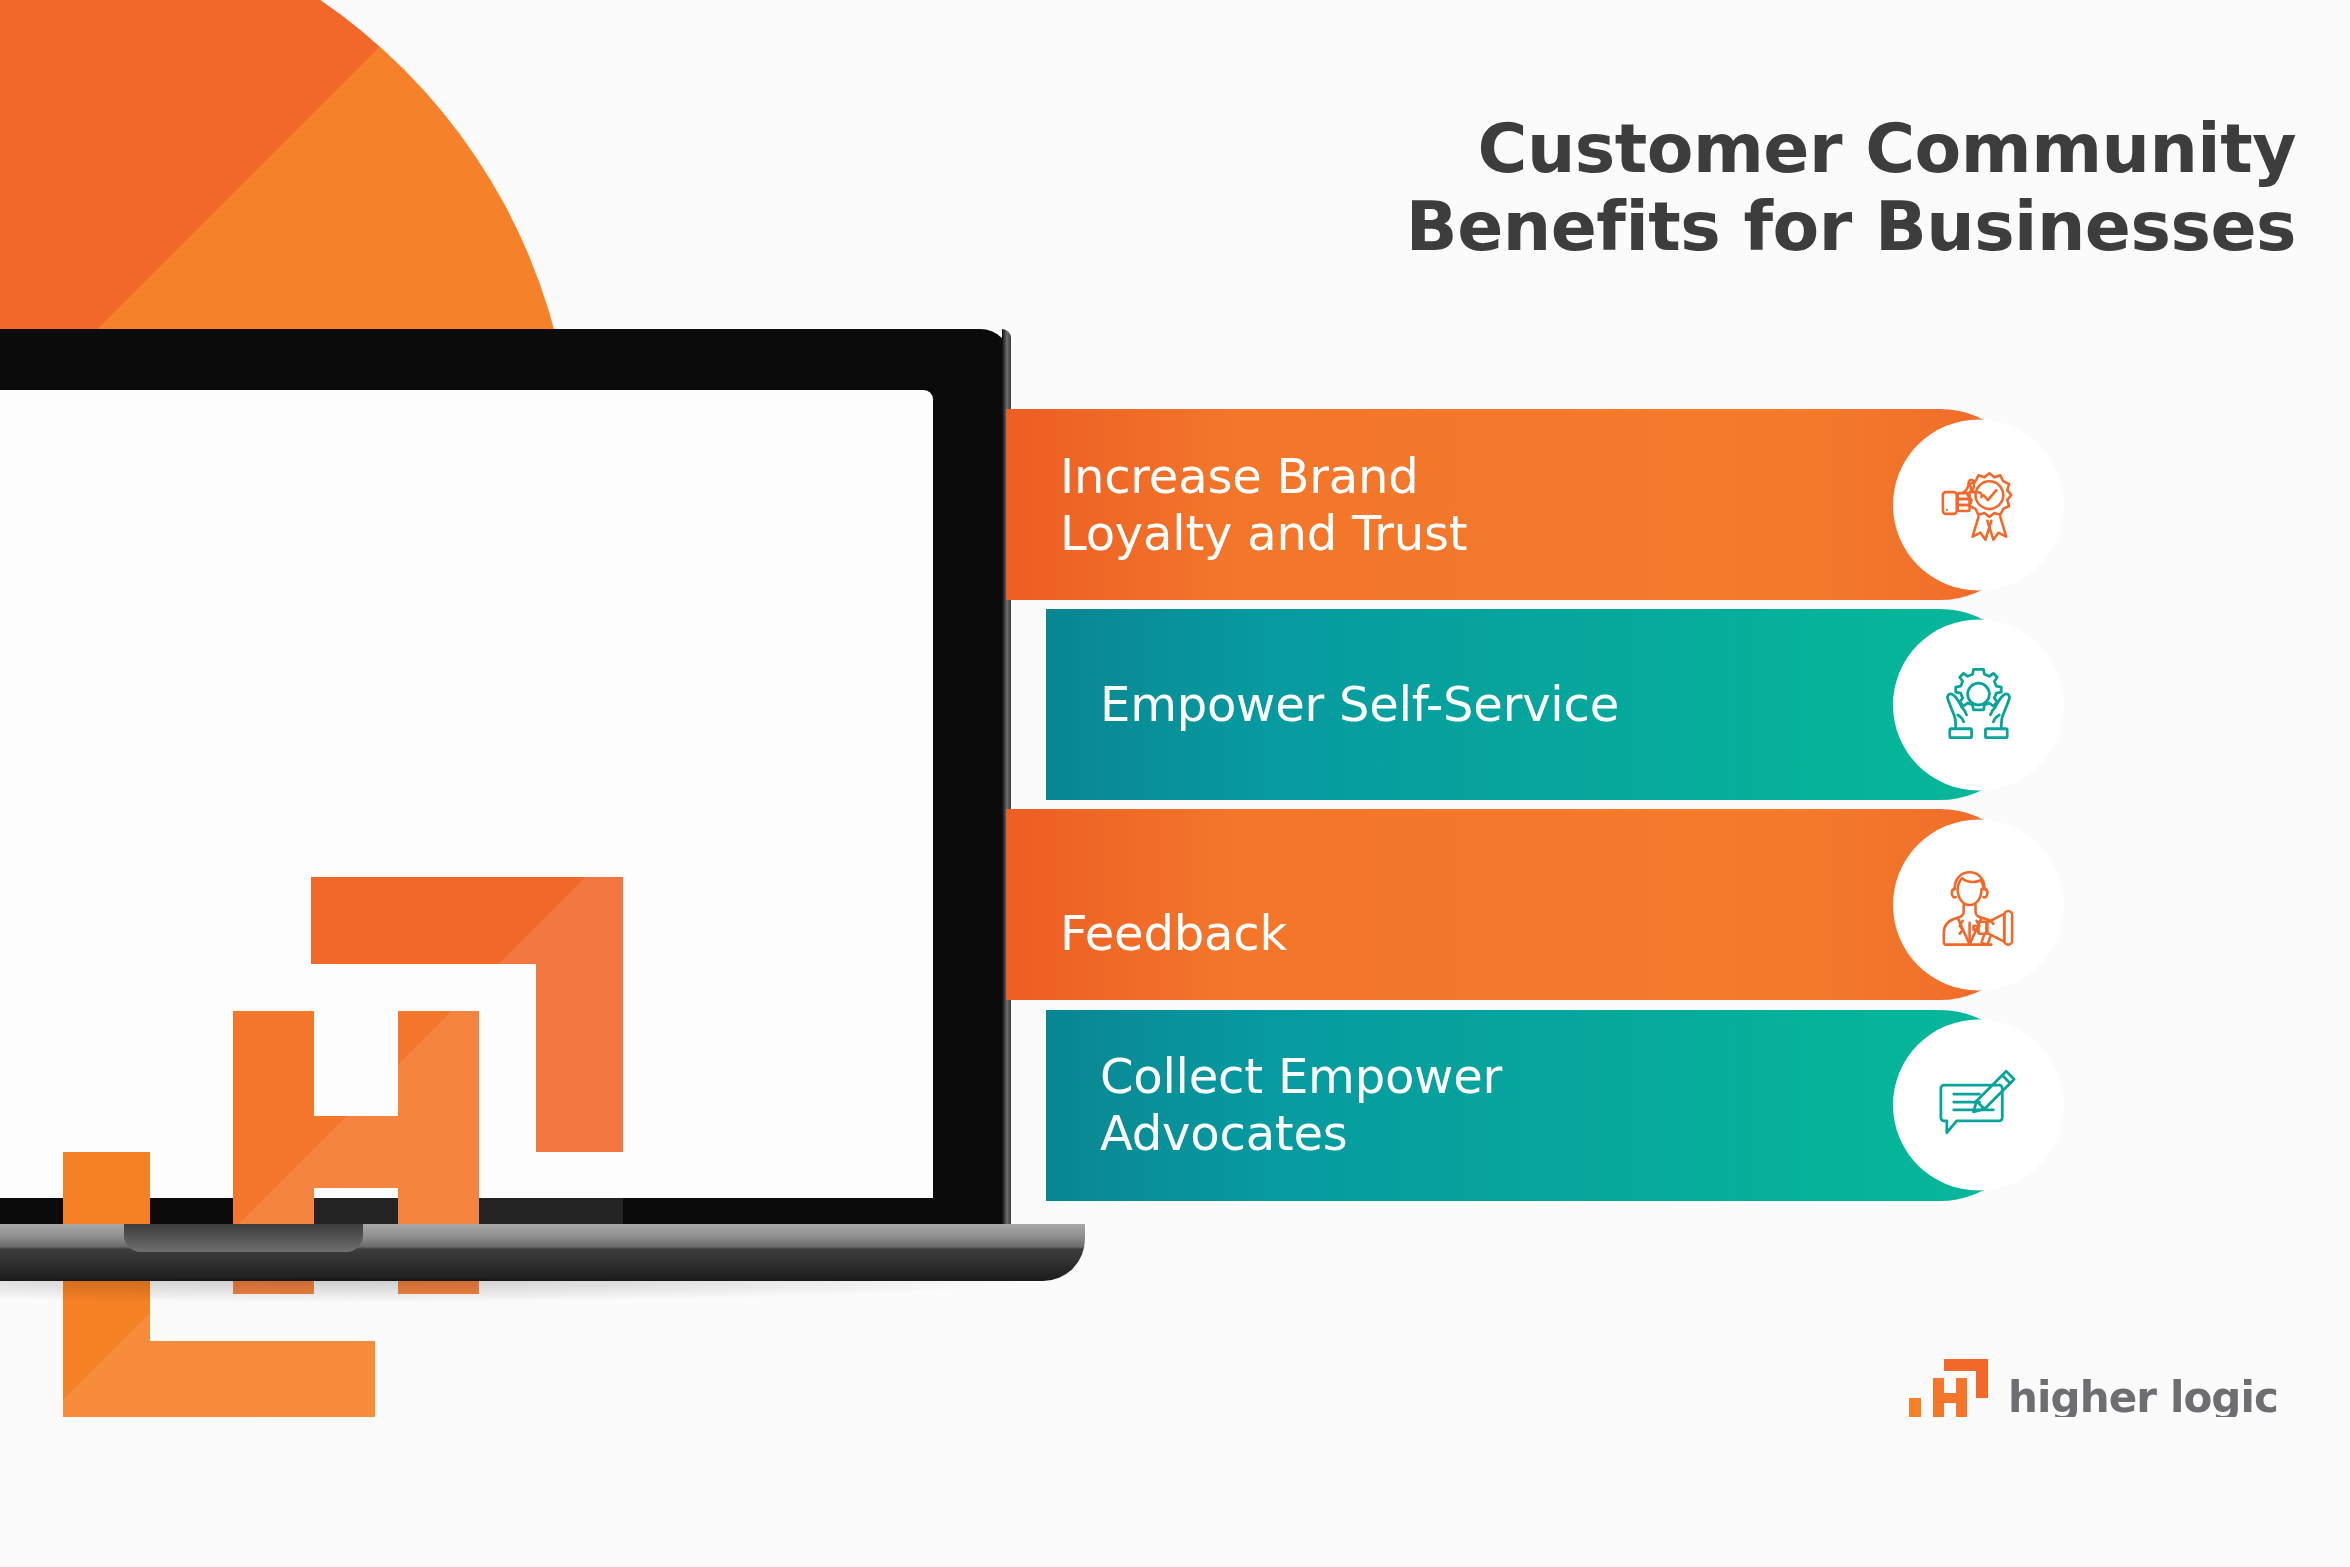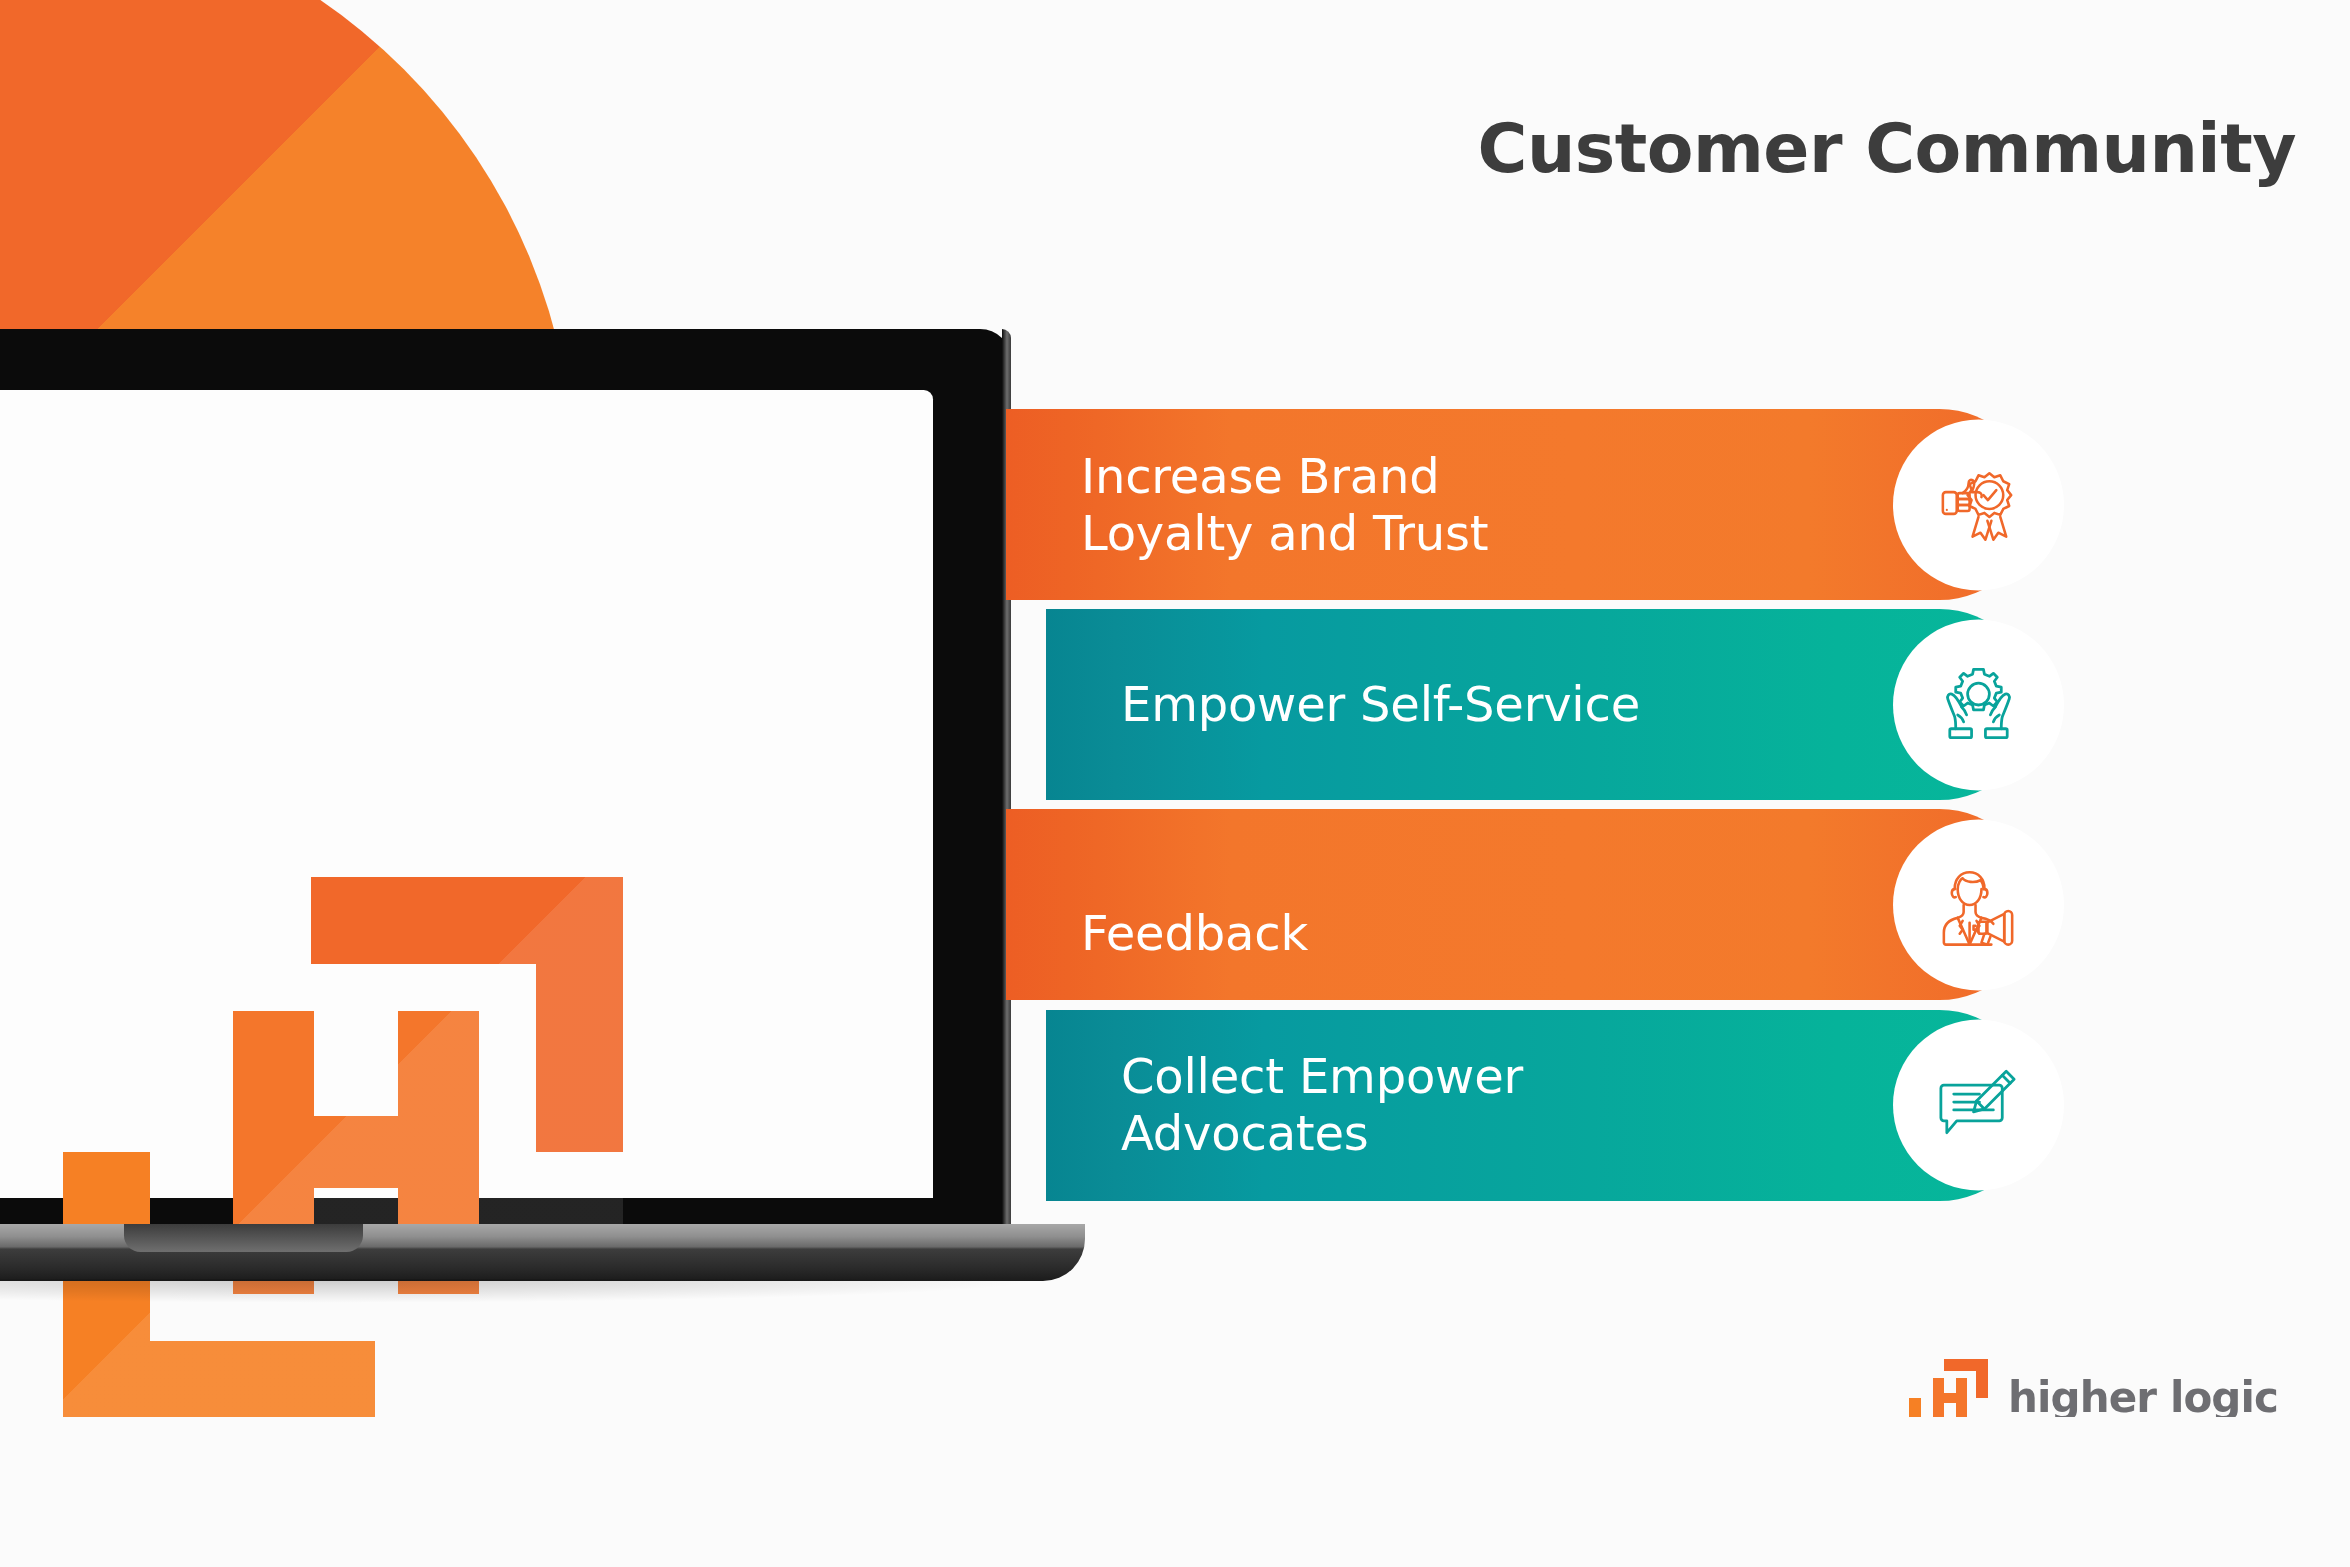--- a/index.html
+++ b/index.html
@@ -84,21 +84,21 @@
   .bars{position:absolute;left:1006px;top:409px;width:1029px;}
   .bar{
     position:relative;height:191px;margin-bottom:9.2px;
     border-radius:0 96px 96px 0;
     display:flex;align-items:center;
   }
   .bar.orange{background:linear-gradient(90deg,#ed5e24 0%,#ee6425 6%,#f3762b 22%,#f4792c 55%,#f37a2b 78%,#f0692a 100%);}
   .bar.teal{background:linear-gradient(90deg,#078591 0%,#0a8c96 7%,#079aa0 22%,#07a79c 55%,#06b39a 80%,#07b79b 100%);margin-left:40px;}
   .bar-label{
     color:#ffffff;font-size:48px;line-height:1.18;font-weight:400;
-    padding-left:75px;max-width:643px;
+    padding-left:54px;max-width:643px;
     font-family:"DejaVu Sans", sans-serif;letter-spacing:-0.2px;
   }
   .bar-icon{
     position:absolute;right:-29px;top:50%;transform:translateY(-50%);
     width:171px;height:171px;border-radius:50%;background:#ffffff;
     display:flex;align-items:center;justify-content:center;
   }
   .bar-icon svg{width:99px;height:99px;}
 
   
@@ -142,20 +142,21 @@
         <i class="sheen"></i>
       </div>
     </div>
     <div class="laptop-base"></div>
     <div class="laptop-base-notch"></div>
     <div class="laptop-base-shadow"></div>
   </div>
 
   <div class="title">
     <span>Customer Community</span>
+    <span>Benefits for Businesses</span>
   </div>
 
   <div class="bars">
 
     <div class="bar orange">
       <div class="bar-label">
         <span>Increase Brand</span><br>
         <span>Loyalty and Trust</span>
       </div>
       <div class="bar-icon">

